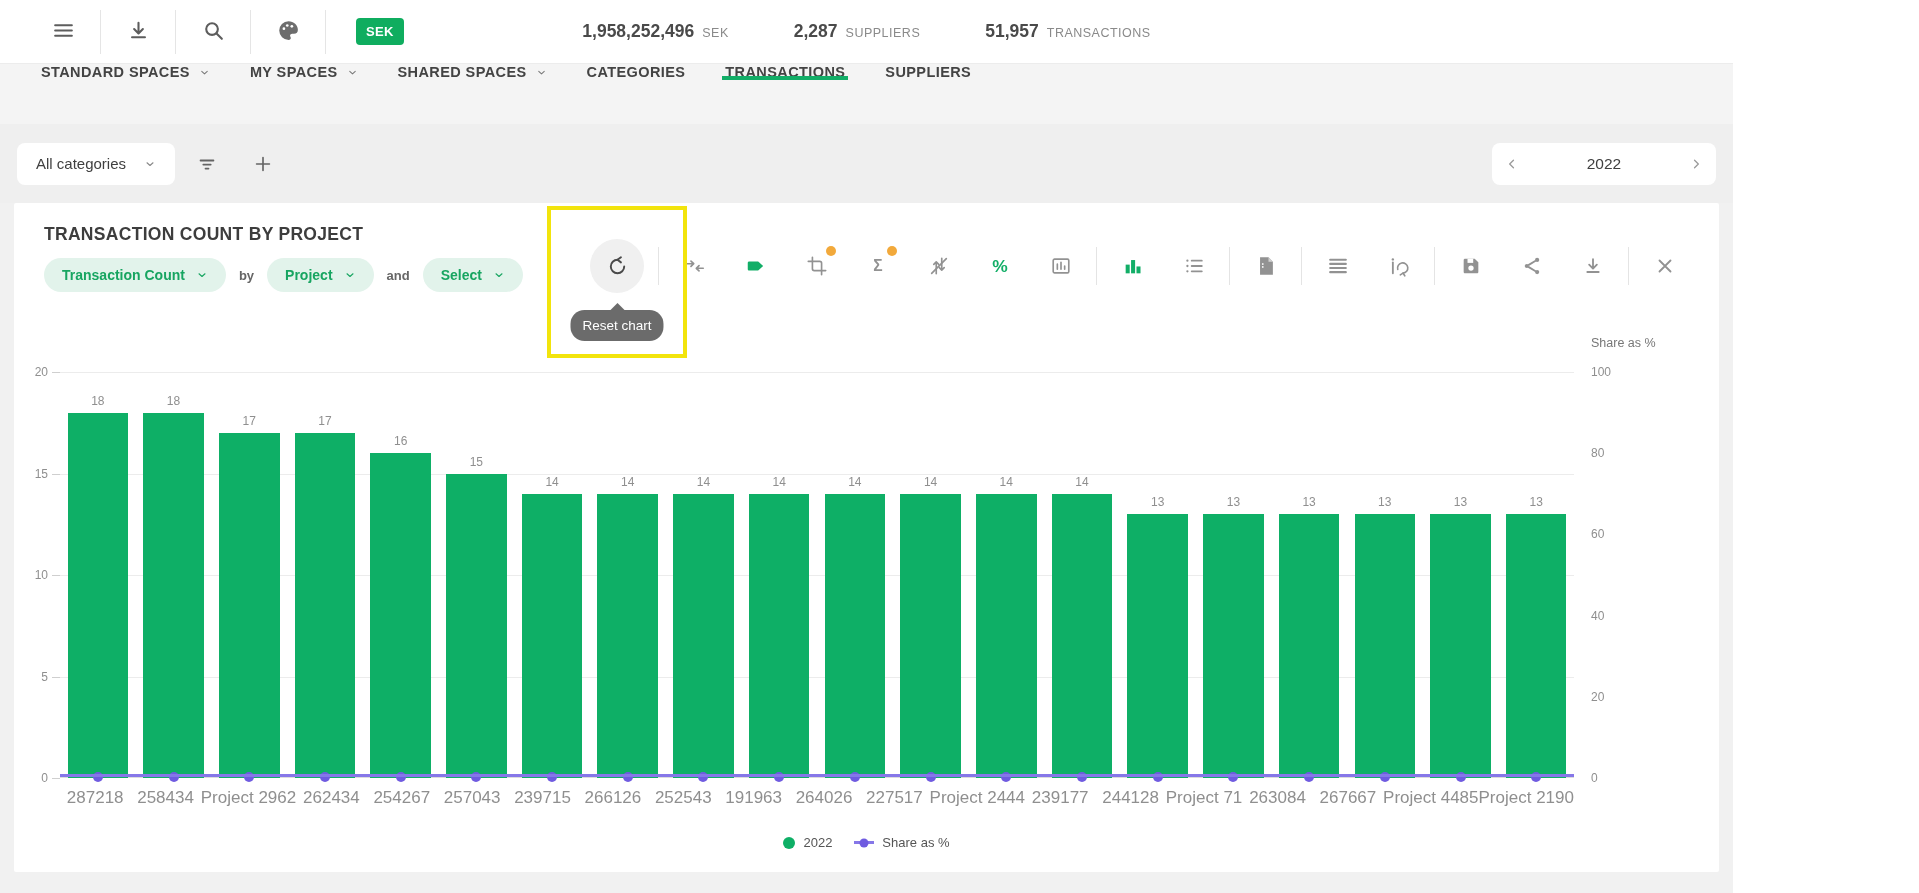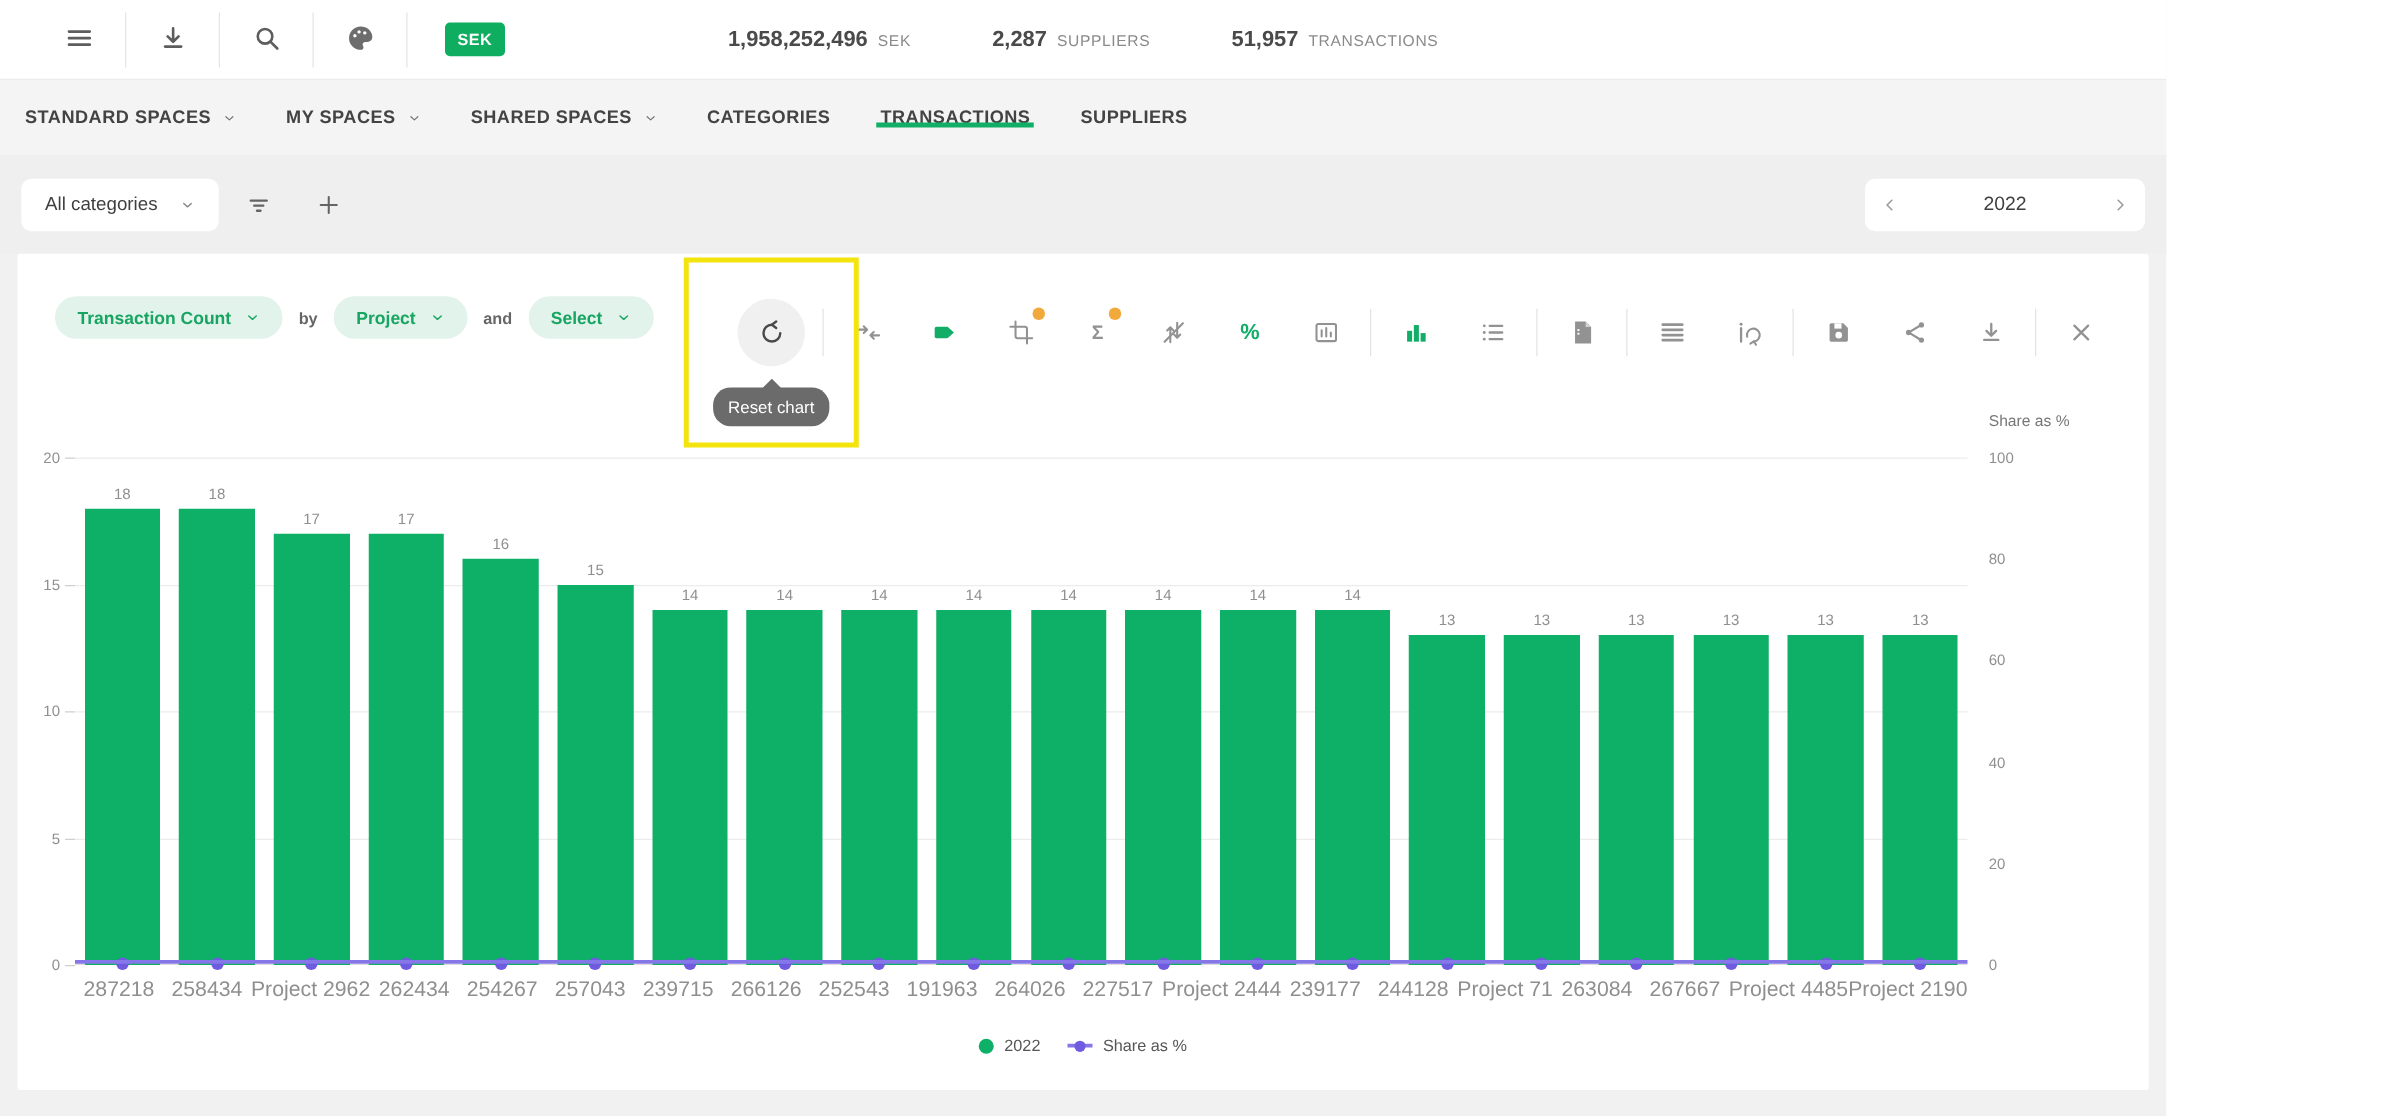--- a/index.html
+++ b/index.html
@@ -19,21 +19,21 @@
   .stat-value { font-size:17.5px; font-weight:700; color:#4a4a4a; }
   .stat-label { font-size:12.5px; color:#8a8a8a; margin-left:8px; letter-spacing:.5px; }
   .tb-logo { margin-left:auto; display:flex; align-items:center; gap:10px; }
   .logo-ring { width:45px; height:45px; border-radius:50%; position:relative; flex-shrink:0;
     background:conic-gradient(#49b24f,#2fae83,#27a9a8,#3a97cf,#5c7fd6,#7e6bc9,#a55cb8,#d1519c,#e45472,#e8635a,#ef8a4e,#f2b13f,#cadf52,#49b24f); }
   .logo-ring::after { content:''; position:absolute; inset:9px; background:#fff; border-radius:50%; }
   .logo-name { font-size:21px; font-weight:700; color:#1d1d1d; display:block; line-height:21px; }
   .logo-tag { font-size:8.5px; color:#555; letter-spacing:1.2px; display:block; margin-top:2px; }
 
   
-  .navrow { height:60px; background:#F4F4F4; padding:0 20px; display:flex; align-items:center; }
+  .navrow { height:60px; background:#F4F4F4; padding:0 41px; display:flex; align-items:flex-start; }
   .nav-tabs { display:flex; gap:40px; }
   .tab { display:flex; align-items:center; gap:9px; position:relative; font-weight:700; font-size:14.5px; color:#434343; letter-spacing:.4px; cursor:pointer; }
   .tab.active::after { content:''; position:absolute; left:-3px; right:-3px; bottom:0; height:4px; background:#12AE67; }
   .tab-caret { display:flex; } .tab-caret svg { width:11px; height:11px; color:#777; }
 
   
   .filterrow { height:79px; background:#EFEFEF; display:flex; align-items:center; padding:0 17px; gap:8px; }
   .cat-pill { background:#fff; border-radius:8px; height:42px; display:flex; align-items:center; gap:18px; padding:0 19px; font-size:15px; color:#3f3f3f; cursor:pointer; }
   .cat-pill svg { width:12px; height:12px; color:#888; }
   .icon-btn { width:48px; height:46px; display:flex; align-items:center; justify-content:center; background:none; border:none; color:#646464; cursor:pointer; }
@@ -220,20 +220,21 @@
               <path d="M9.5 5.5L16 12l-6.5 6.5" stroke-width="2.2"></path>
             </svg>
           </span>
         </button>
     </div>
   </div>
 
   <section class="card">
     <div class="card-header">
       <div class="head-left">
+        <h2 class="card-title">TRANSACTION COUNT BY PROJECT</h2>
         <div class="pill-row">
           <div class="gpill">
             <span>Transaction Count</span>
             <span style="display:flex">
                 <svg viewBox="0 0 24 24" fill="none" stroke="currentColor" stroke-width="1.8" stroke-linecap="round" stroke-linejoin="round">
                   <path d="M6 9.5l6 5.5 6-5.5" stroke-width="2.2"></path>
                 </svg>
               </span>
           </div>
           <span class="conj">by</span>

